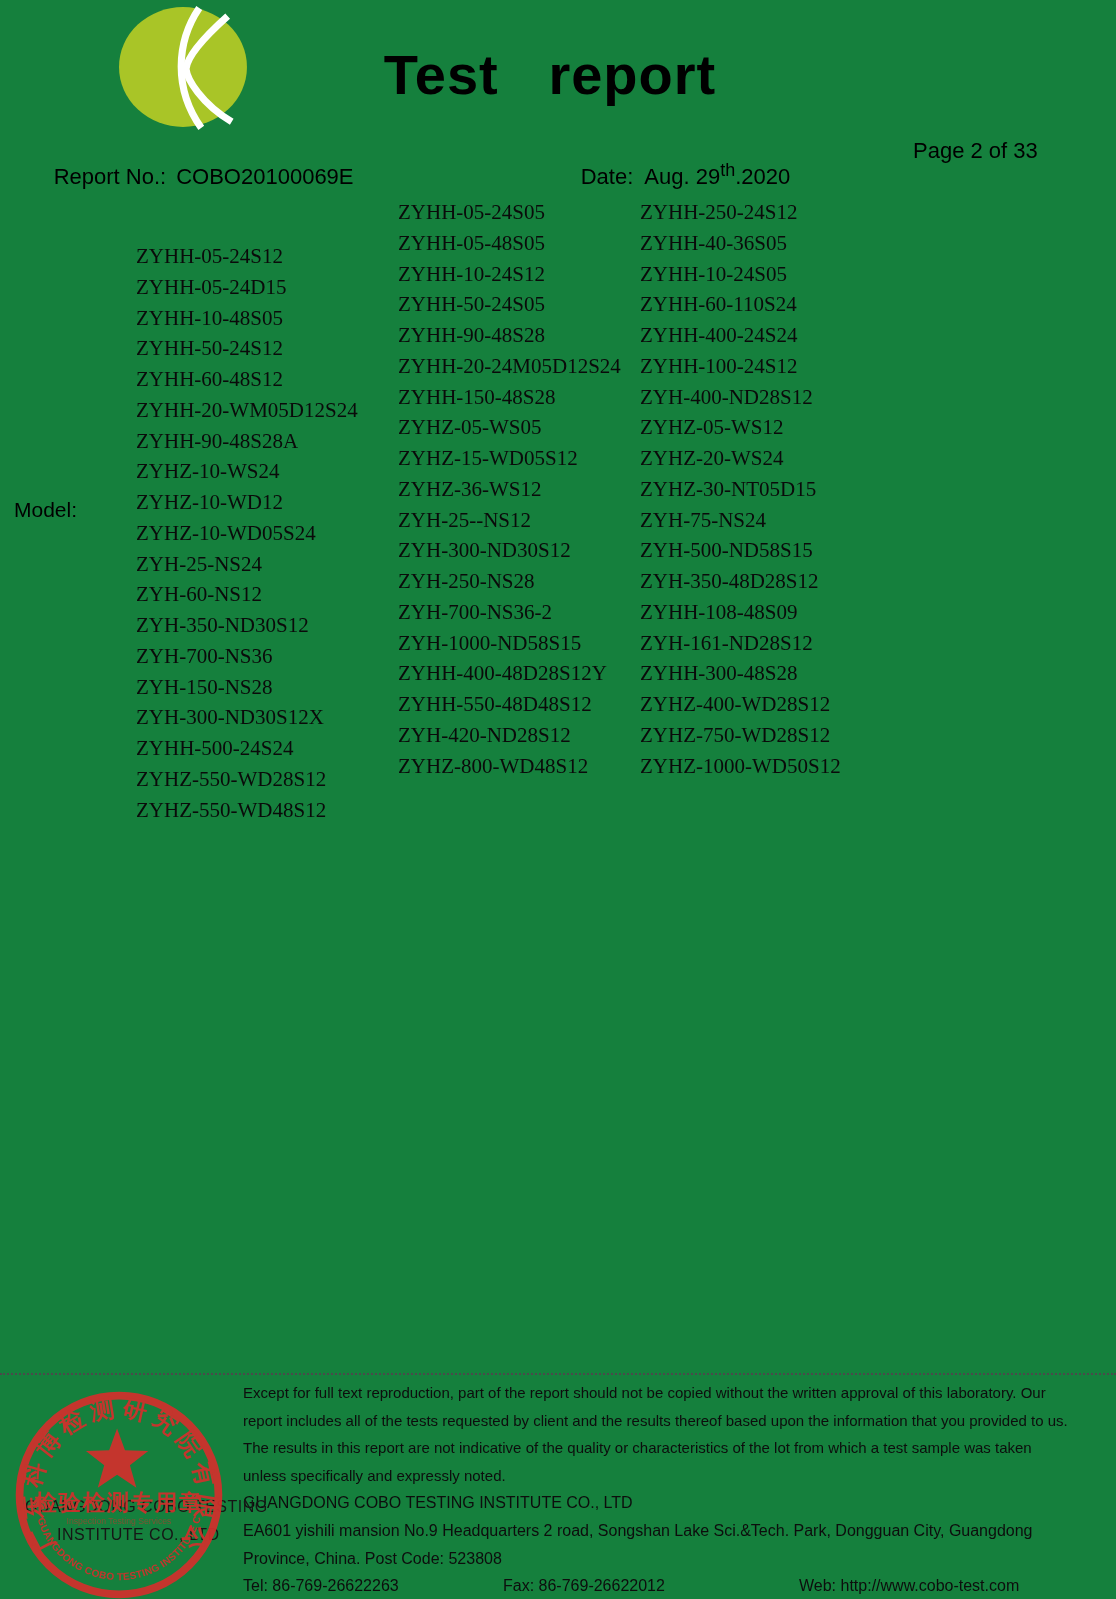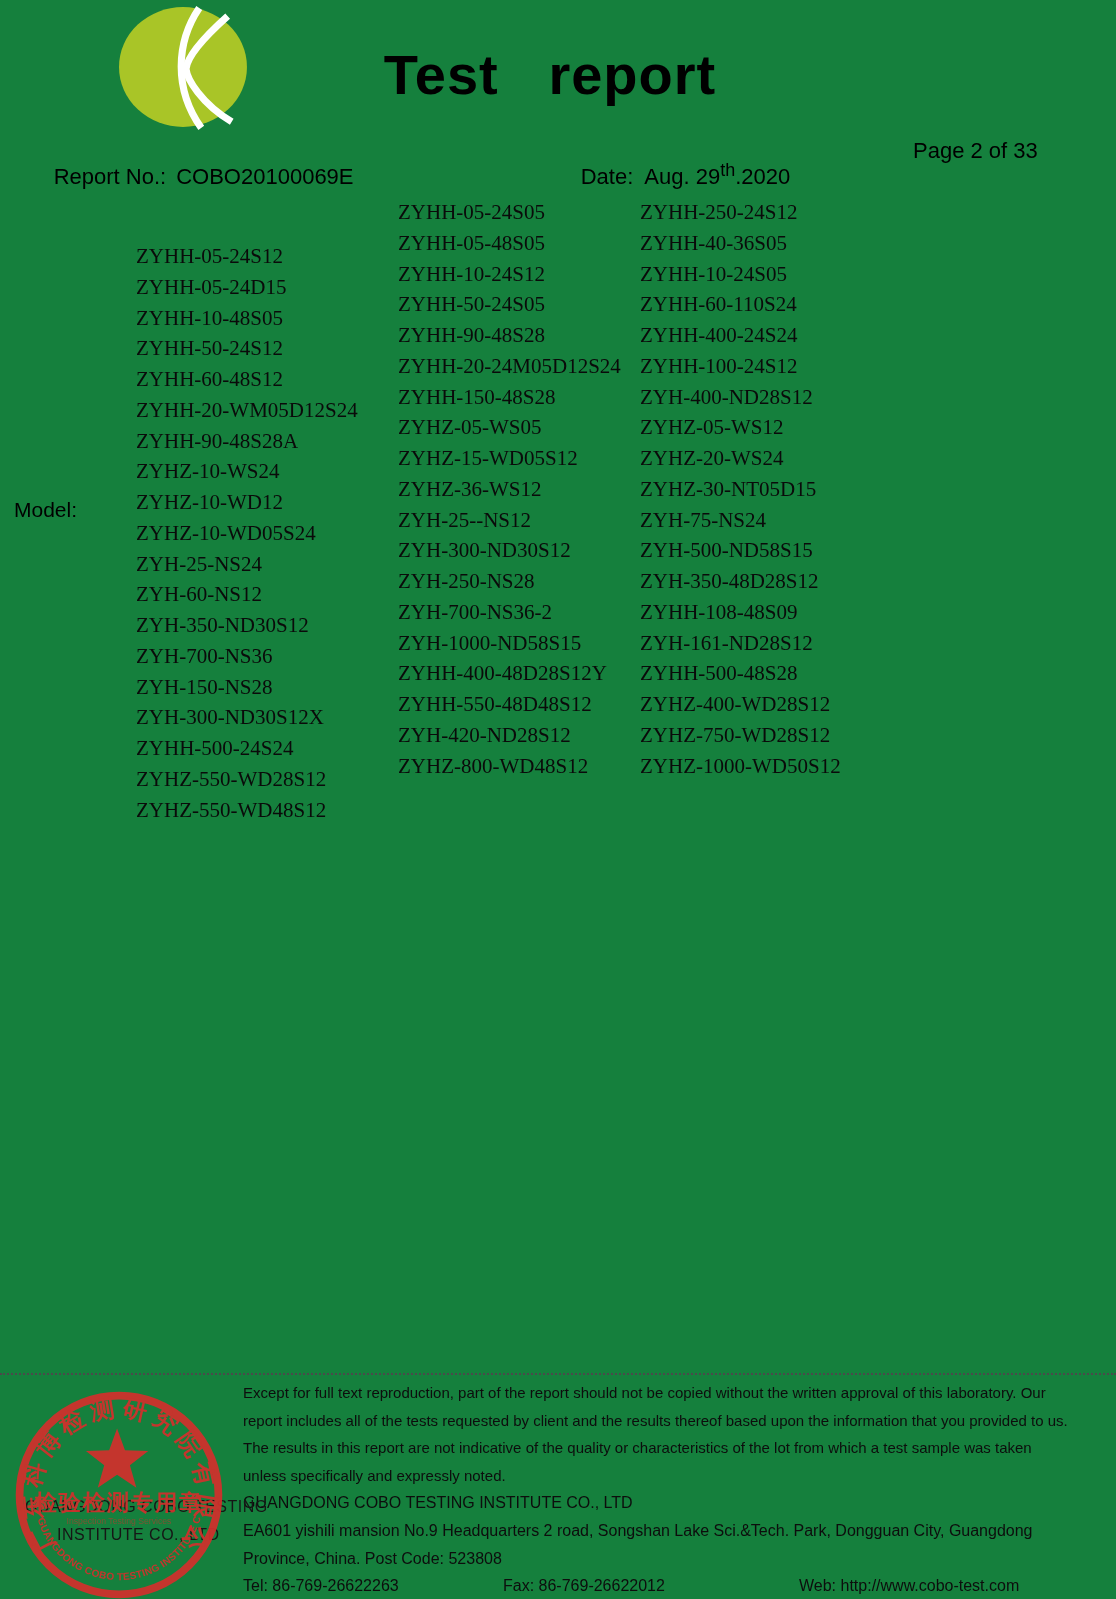--- a/index.html
+++ b/index.html
@@ -153,21 +153,21 @@
         <span class="model-cell c2">ZYHH-108-48S09</span>
       </div>
       <div class="model-row">
         <span class="model-cell c0">ZYH-150-NS28</span>
         <span class="model-cell c1">ZYH-1000-ND58S15</span>
         <span class="model-cell c2">ZYH-161-ND28S12</span>
       </div>
       <div class="model-row">
         <span class="model-cell c0">ZYH-300-ND30S12X</span>
         <span class="model-cell c1">ZYHH-400-48D28S12Y</span>
-        <span class="model-cell c2">ZYHH-500-48S28</span>
+        <span class="model-cell c2">ZYHH-300-48S28</span>
       </div>
       <div class="model-row">
         <span class="model-cell c0">ZYHH-500-24S24</span>
         <span class="model-cell c1">ZYHH-550-48D48S12</span>
         <span class="model-cell c2">ZYHZ-400-WD28S12</span>
       </div>
       <div class="model-row">
         <span class="model-cell c0">ZYHZ-550-WD28S12</span>
         <span class="model-cell c1">ZYH-420-ND28S12</span>
         <span class="model-cell c2">ZYHZ-750-WD28S12</span>

